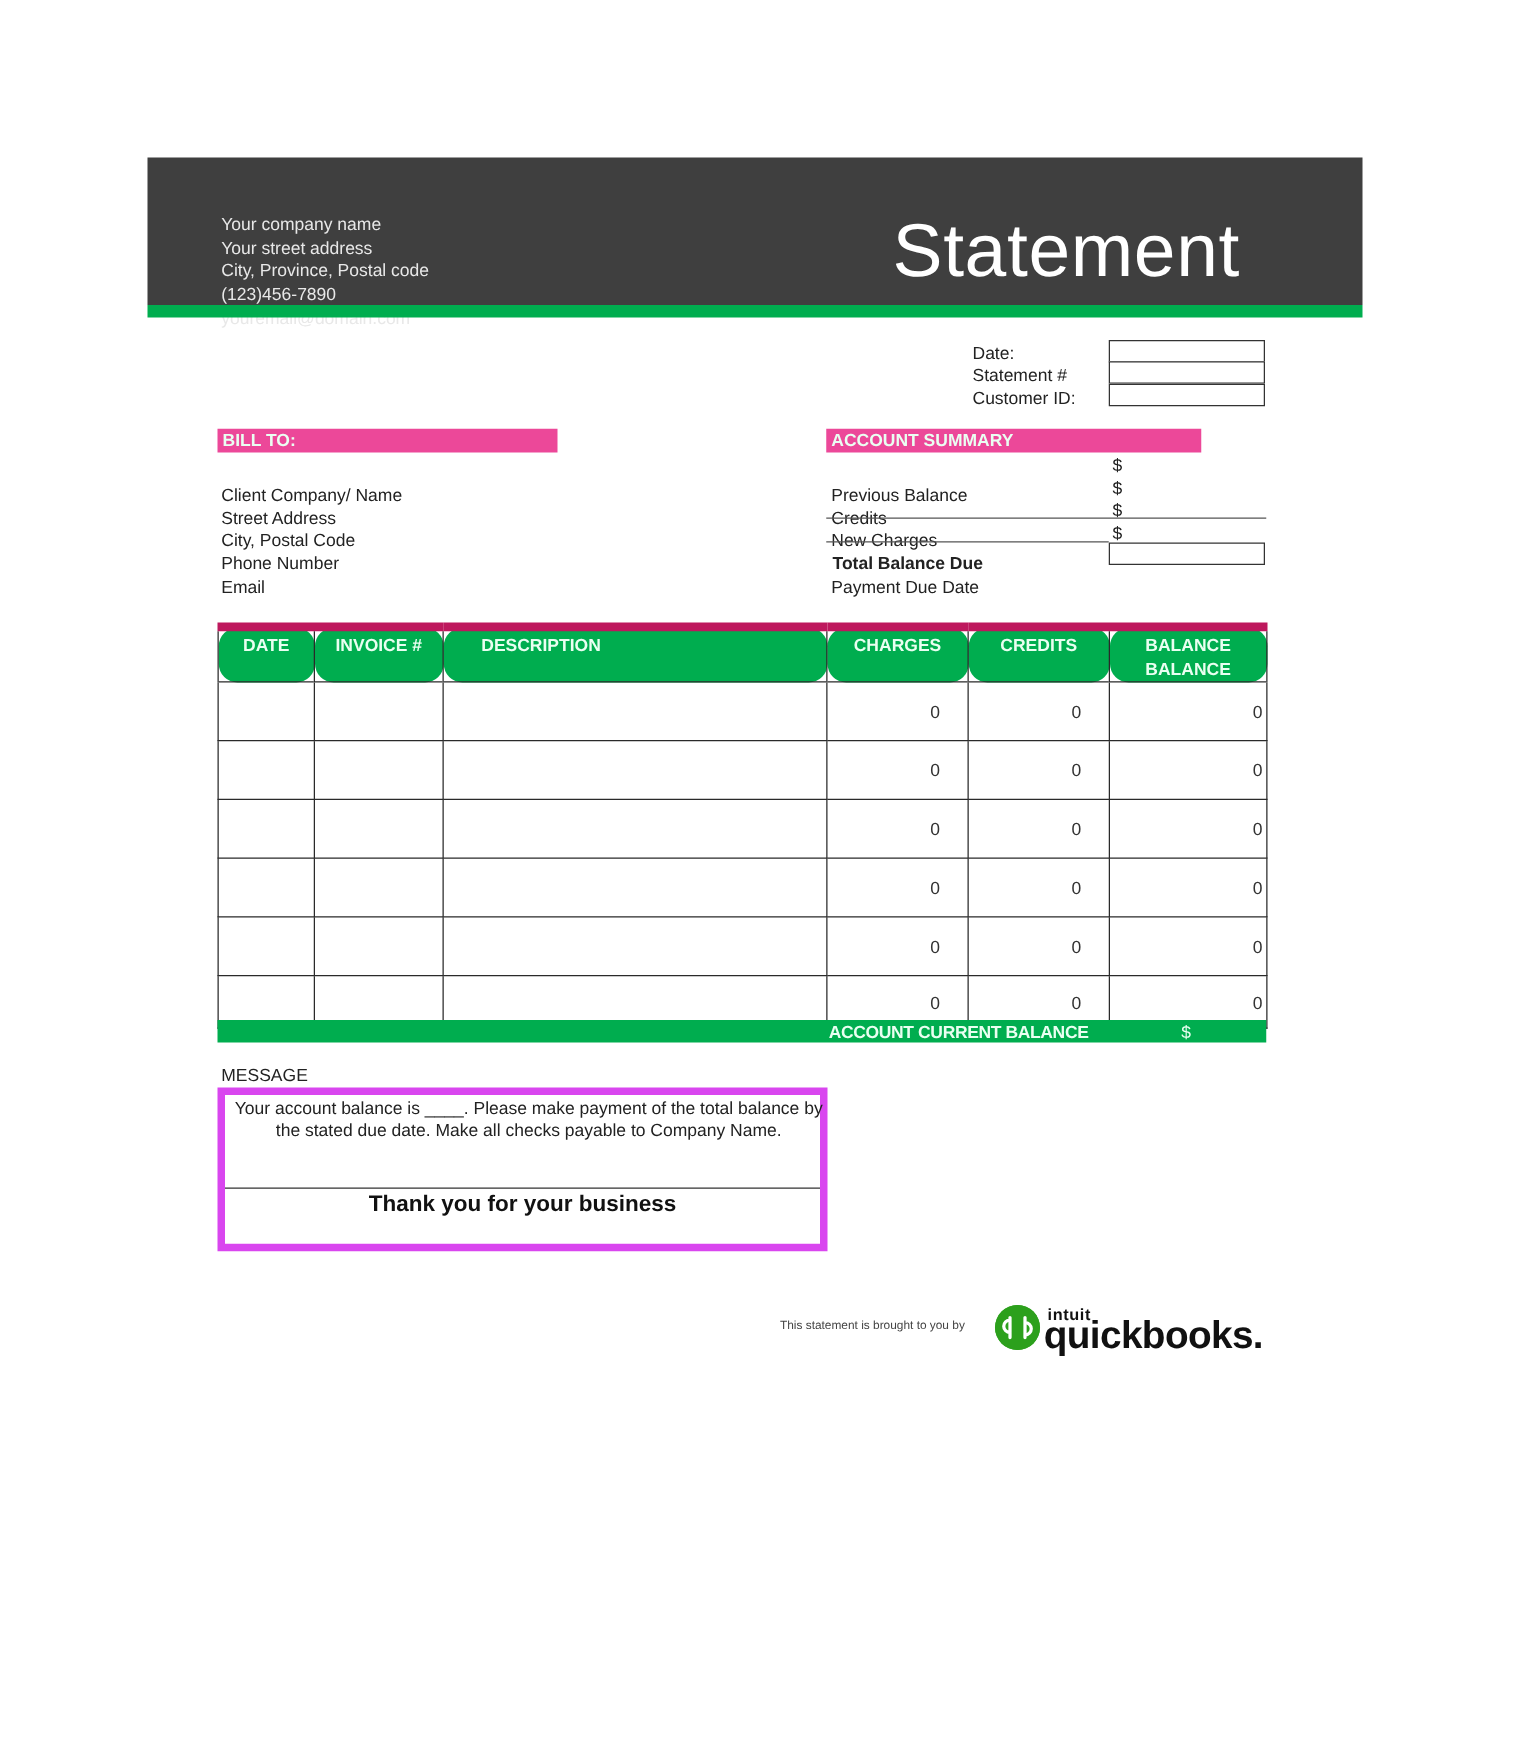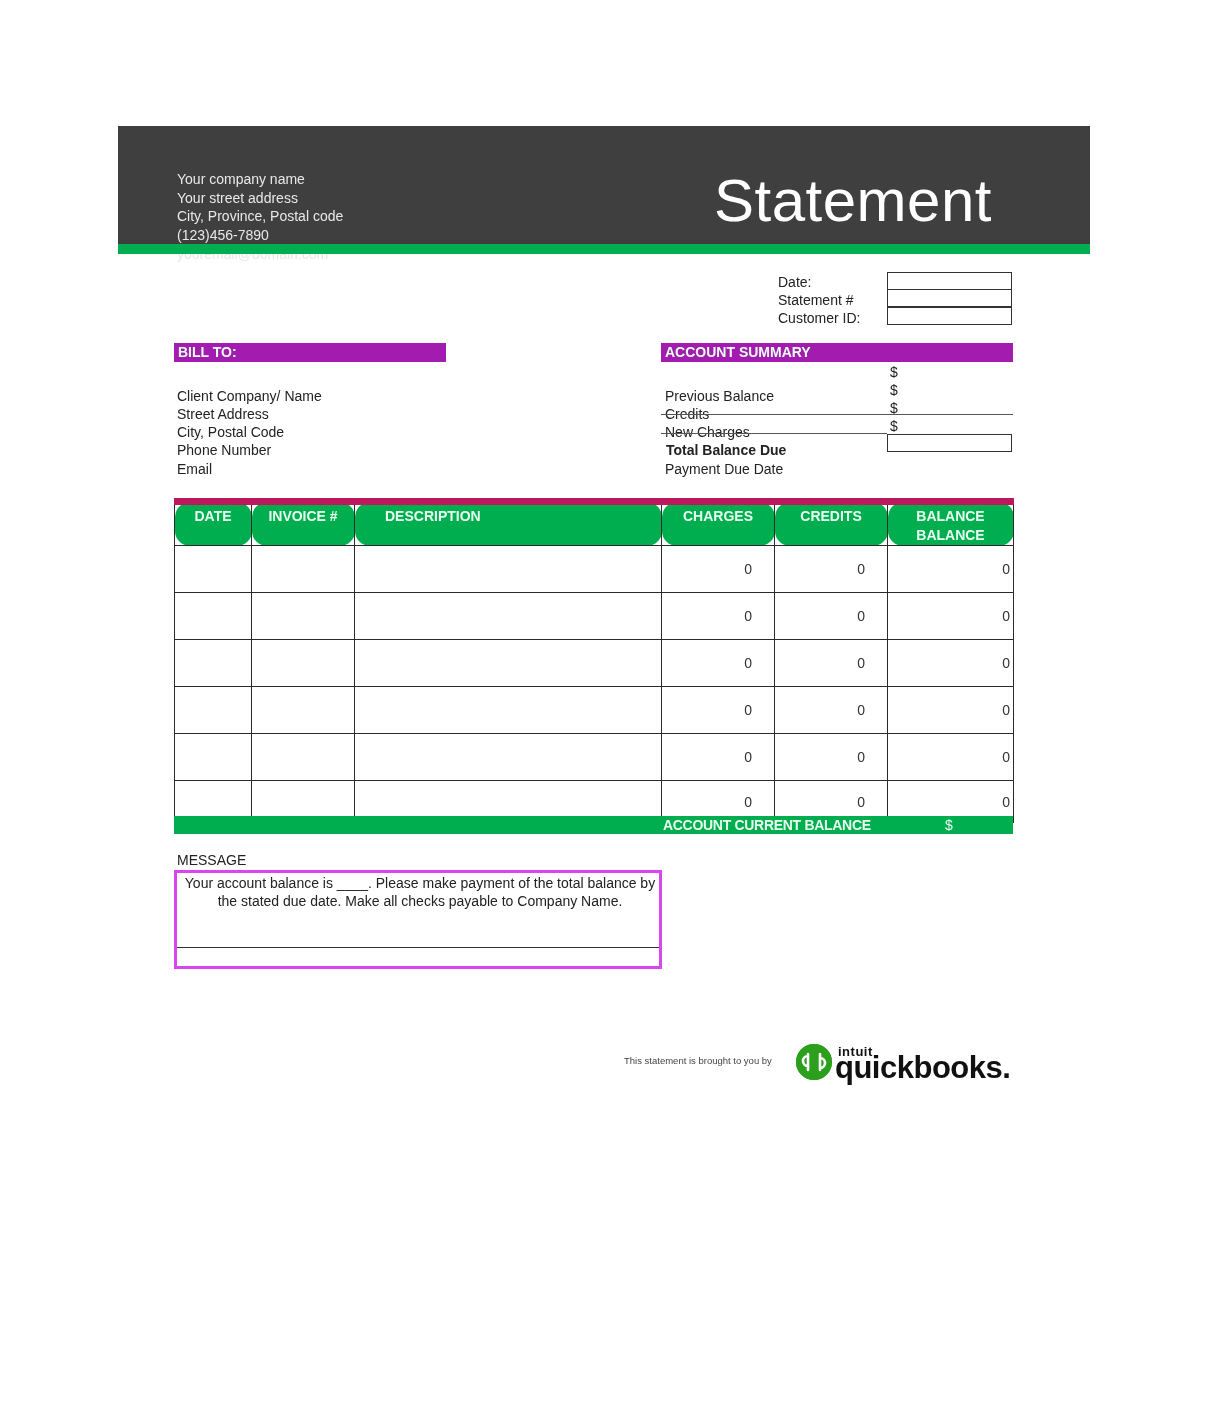--- a/index.html
+++ b/index.html
@@ -14,38 +14,38 @@
   #header { left: 118px; top: 126px; width: 972px; height: 118px; background: #3f3f3f; }
   #header-stripe { left: 118px; top: 244px; width: 972px; height: 10px; background: #00ad4f; }
   .company-line { position: absolute; left: 59px; font-size: 14px; color: #e8e8e8; line-height: 18px; margin-top: 26px; }
   #title { position: absolute; left: 596px; top: 40px; font-size: 60px; color: #ffffff; letter-spacing: 0.5px; line-height: 70px; }
 
   
   .meta-label { position: absolute; left: 778px; font-size: 14px; color: #222; line-height: 18px; }
   .meta-box { position: absolute; left: 887px; width: 125px; height: 18px; border: 1px solid #333; background: #fff; }
 
   
-  .green-bar { position: absolute; background: #a21caf; color: #eafff2; font-weight: bold; font-size: 14px; line-height: 19px; padding-left: 4px; }
+  .green-bar { position: absolute; background: #ec4899; color: #eafff2; font-weight: bold; font-size: 14px; line-height: 19px; padding-left: 4px; }
 
   .line-text { position: absolute; font-size: 14px; color: #222; line-height: 18px; margin-top: 24px; }
   .dollar { position: absolute; left: 890px; font-size: 14px; color: #222; line-height: 18px; }
 
   
   #table { position: absolute; left: 174px; top: 498px; width: 839px; border-collapse: collapse; table-layout: fixed; }
   #table th { background: #00ad4f; color: #e9fff1; font-weight: bold; font-size: 14px; height: 41px; vertical-align: top; padding-top: 2px; line-height: 19px; border-left: 1px solid #2a2a2a; border-right: 1px solid #2a2a2a; border-top: 7px solid #be185d; border-radius: 15px; }
   #table td { border: 1px solid #2a2a2a; height: 47px; font-size: 14px; color: #333; text-align: right; padding-right: 22px; vertical-align: middle; }
   #table td.bal { padding-right: 3px; }
   #table tr.last td { height: 42px; }
   #total-bar { position: absolute; left: 174px; top: 816px; width: 839px; height: 18px; background: #00ad4f; }
   #total-label { position: absolute; left: 489px; top: 0px; font-size: 14px; font-weight: bold; color: #e9fff1; line-height: 18px; letter-spacing: -0.3px; }
   #total-dollar { position: absolute; left: 771px; top: 0px; font-size: 14px; color: #e9fff1; line-height: 18px; }
 
   
   #msg-label { position: absolute; left: 177px; top: 852px; font-size: 14px; color: #222; }
-  #msg-box { position: absolute; left: 174px; top: 870px; width: 488px; height: 99px; border: 3px solid #d946ef; }
+  #msg-box { position: absolute; left: 174px; top: 870px; width: 488px; height: 131px; border: 6px solid #d946ef; }
   #msg-text { position: absolute; left: 4px; top: 1px; width: 478px; text-align: center; font-size: 14px; line-height: 18px; color: #222; }
   #msg-divider { position: absolute; left: 0; top: 74px; width: 100%; height: 1px; background: #333; }
   #thanks { position: absolute; left: 0; top: 77px; width: 100%; text-align: center; font-size: 18px; font-weight: bold; color: #111; }
 
   
   #brought { position: absolute; left: 624px; top: 1055px; font-size: 9.5px; color: #444; }
   #qb-logo { position: absolute; left: 796px; top: 1044px; width: 36px; height: 36px; border-radius: 50%; background: #2ca01c; }
   #qb-intuit { position: absolute; left: 838px; top: 1044px; font-size: 13px; font-weight: bold; color: #111; letter-spacing: 0.5px; }
   #qb-word { position: absolute; left: 835px; top: 1050px; font-size: 31px; font-weight: bold; color: #111; letter-spacing: -0.5px; }
 </style>
@@ -69,21 +69,21 @@
 <div class="meta-box" style="top:289px"></div>
 <div class="meta-box" style="top:307px"></div>
 
 <div class="green-bar" style="left:174px; top:343px; width:272px; height:19px;">BILL TO:</div>
 <div class="line-text" style="left:177px; top:363px">Client Company/ Name</div>
 <div class="line-text" style="left:177px; top:381px">Street Address</div>
 <div class="line-text" style="left:177px; top:399px">City, Postal Code</div>
 <div class="line-text" style="left:177px; top:417px">Phone Number</div>
 <div class="line-text" style="left:177px; top:436px">Email</div>
 
-<div class="green-bar" style="left:661px; top:343px; width:352px; height:19px;">ACCOUNT SUMMARY</div>
+<div class="green-bar" style="left:661px; top:343px; width:300px; height:19px;">ACCOUNT SUMMARY</div>
 <div class="line-text" style="left:665px; top:363px">Previous Balance</div>
 <div class="dollar" style="top:363px">$</div>
 <div class="line-text" style="left:665px; top:381px">Credits</div>
 <div class="dollar" style="top:381px">$</div>
 <div class="line-text" style="left:665px; top:399px">New Charges</div>
 <div class="dollar" style="top:399px">$</div>
 <div class="abs" style="left:661px; top:414px; width:352px; height:1px; background:#555;"></div>
 <div class="line-text" style="left:666px; top:417px; font-weight:bold;">Total Balance Due</div>
 <div class="dollar" style="top:417px">$</div>
 <div class="abs" style="left:661px; top:433px; width:226px; height:1px; background:#555;"></div>
@@ -165,20 +165,21 @@
 </table>
 <div id="total-bar">
   <div id="total-label">ACCOUNT CURRENT BALANCE</div>
   <div id="total-dollar">$</div>
 </div>
 
 <div id="msg-label">MESSAGE</div>
 <div id="msg-box">
   <div id="msg-text">Your account balance is ____. Please make payment of the total balance by the stated due date. Make all checks payable to Company Name.</div>
   <div id="msg-divider"></div>
+  <div id="thanks">Thank you for your business</div>
 </div>
 
 <div id="brought">This statement is brought to you by</div>
 <div id="qb-logo">
   <svg width="36" height="36" viewBox="0 0 36 36">
     <circle cx="18" cy="18" r="18" fill="#2ca01c"></circle>
     <path d="M14 10 v16 M14 12 a5 5 0 1 0 0 10" stroke="#fff" stroke-width="2.6" fill="none" stroke-linecap="round" transform="translate(-2,0)"></path>
     <path d="M22 26 v-16 M22 24 a5 5 0 1 0 0 -10" stroke="#fff" stroke-width="2.6" fill="none" stroke-linecap="round" transform="translate(2,0)"></path>
   </svg>
 </div>

